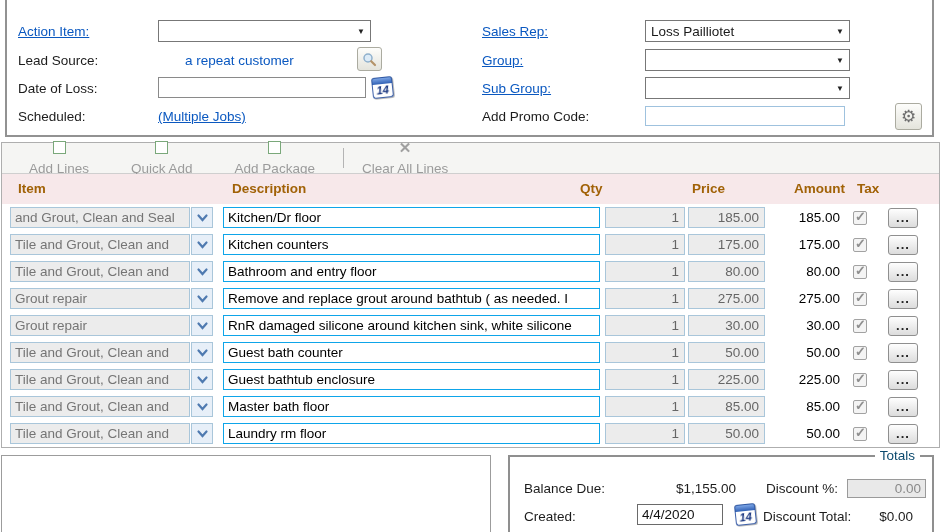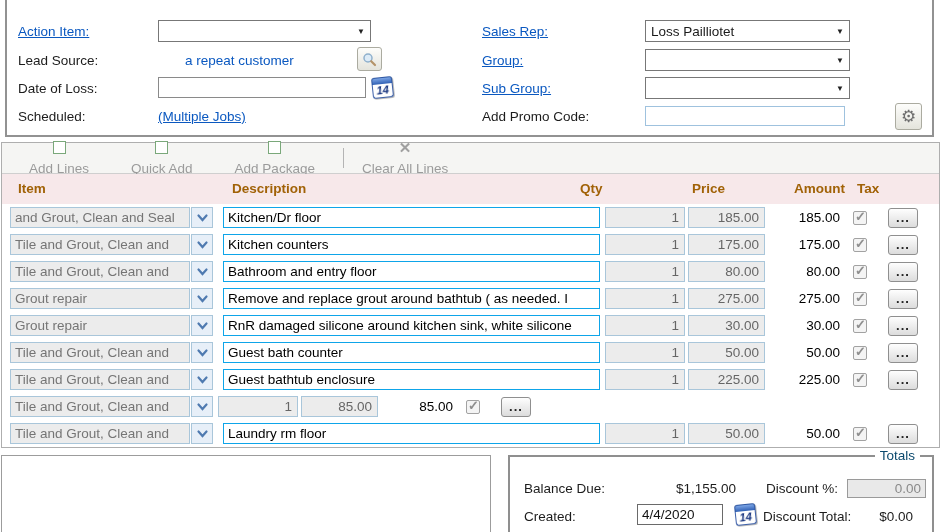--- a/index.html
+++ b/index.html
@@ -269,20 +269,21 @@
     <button class="row-menu-button">...</button>
   </div>
 
   <div class="line-row">
     <input class="item-input" readonly="" value="Tile and Grout, Clean and" style="">
     <div class="item-arrow">
       <svg width="11" height="8" viewBox="0 0 11 8">
               <path d="M1.5 1.5 L5.5 6 L9.5 1.5" stroke="#4f7ab0" stroke-width="2.2" fill="none" stroke-linecap="round"></path>
             </svg>
     </div>
+    <input class="desc-input" value="Master bath floor" style="">
     <input class="qty-input" readonly="" value="1" style="">
     <input class="price-input" readonly="" value="85.00" style="">
     <div class="amount-cell">85.00</div>
     <div class="tax-checkbox">
       <span class="check">✓</span>
     </div>
     <button class="row-menu-button">...</button>
   </div>
 
   <div class="line-row">

